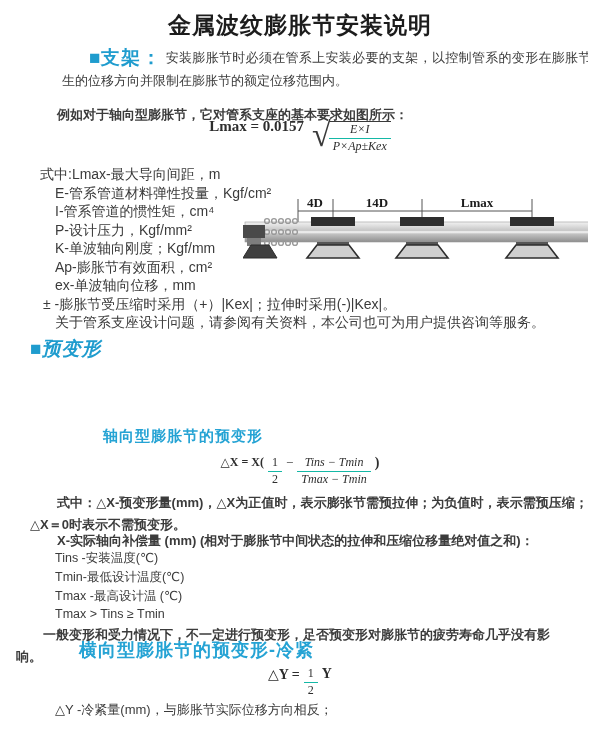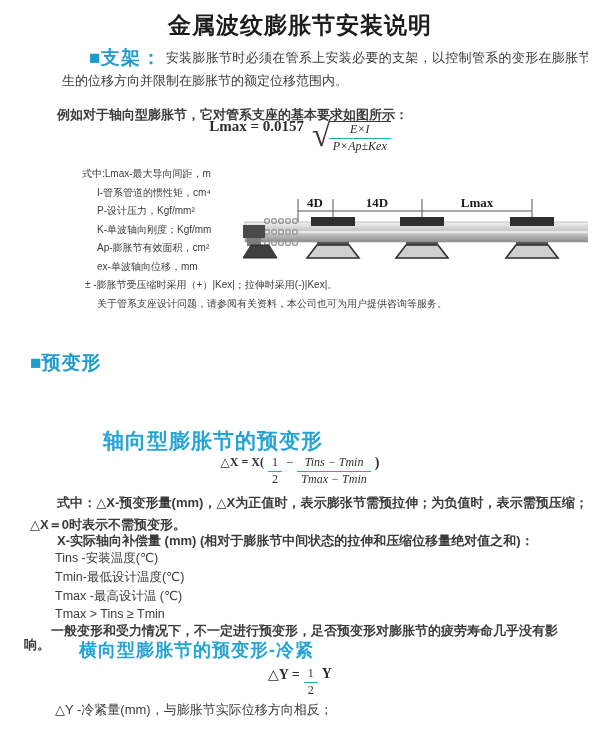--- a/index.html
+++ b/index.html
@@ -30,21 +30,21 @@
   .frac { display:inline-flex; flex-direction:column; text-align:center;
           font-size:12px; line-height:1.3; margin:0 4px; }
   .frac .num { border-bottom:1px solid #14b8a6; padding:0 4px; }
   .frac .den { padding:0 4px; }
   .it { font-style:italic; }
   .root { display:inline-flex; align-items:center; margin-left:8px; }
   .radical { font-size:34px; font-weight:normal; line-height:0.9; color:#3a3a3a;
              margin-right:-2px; transform:translateY(-3px); }
   .sqrt-frac { border-top:1px solid #3a3a3a; margin:0; }
 
-  .varline { line-height:18.5px; font-size:10px; white-space:nowrap;margin-left:42px; }
+  .varline { line-height:18.5px; font-size:14px; white-space:nowrap; }
   .tempsline { line-height:18.8px; font-size:12.5px; white-space:nowrap; }
 </style>
 </head>
 <body>
 
 <div class="page">
 
   <div class="abs title">金属波纹膨胀节安装说明</div>
 
   <div class="abs para" style="top:46px;left:30px;width:556px;text-indent:27px;margin-left:32px;">
@@ -60,20 +60,21 @@
       <span class="radical">√</span>
       <span class="frac sqrt-frac">
         <span class="num it">E×I</span>
         <span class="den it">P×Ap±Kex</span>
       </span>
     </span>
   </div>
 
   <div class="abs" style="top:165px;left:40px;">
     <div class="varline">式中:Lmax-最大导向间距，m</div>
+    <div class="varline" style="padding-left:15px;">E-管系管道材料弹性投量，Kgf/cm²</div>
     <div class="varline" style="padding-left:15px;">I-管系管道的惯性矩，cm⁴</div>
     <div class="varline" style="padding-left:15px;">P-设计压力，Kgf/mm²</div>
     <div class="varline" style="padding-left:15px;">K-单波轴向刚度；Kgf/mm</div>
     <div class="varline" style="padding-left:15px;">Ap-膨胀节有效面积，cm²</div>
     <div class="varline" style="padding-left:15px;">ex-单波轴向位移，mm</div>
     <div class="varline" style="padding-left:3px;">± -膨胀节受压缩时采用（+）|Kex|；拉伸时采用(-)|Kex|。</div>
     <div class="varline" style="padding-left:15px;">关于管系支座设计问题，请参阅有关资料，本公司也可为用户提供咨询等服务。</div>
   </div>
 
   <svg class="abs" style="top:192px;left:243px;" width="356" height="96" viewBox="0 0 356 96">
@@ -138,26 +139,26 @@
         <polygon points="153,66 205,66 195,53 163,53" fill="#cfcfcf" stroke="#2e2e2e" stroke-width="1.6"></polygon>
       </g>
       <g>
         <rect x="267" y="25" width="44" height="9" fill="#2e2e2e"></rect>
         <rect x="273" y="50" width="32" height="5" fill="#555555"></rect>
         <polygon points="263,66 315,66 305,53 273,53" fill="#cfcfcf" stroke="#2e2e2e" stroke-width="1.6"></polygon>
       </g>
     </g>
   </svg>
 
-  <div class="abs" style="top:350px;left:30px;">
+  <div class="abs" style="top:336px;left:30px;font-style:italic;">
     <span class="sec-marker">■</span><span class="sec-head">预变形</span>
   </div>
 
 
-  <div class="abs sub-head" style="top:427px;left:59px;font-size:21px;padding-left:44px;">轴向型膨胀节的预变形</div>
+  <div class="abs sub-head" style="top:427px;left:59px;font-size:15px;padding-left:44px;">轴向型膨胀节的预变形</div>
 
   <div class="abs formula-row" style="top:455px;height:34px;">
     <span class="f-bold" style="font-size:12px;">△X = X(</span>
     <span class="frac">
       <span class="num">1</span>
       <span class="den">2</span>
     </span>
     <span>−</span>
     <span class="frac">
       <span class="num it">Tins − Tmin</span>
@@ -170,21 +171,21 @@
 
   <div class="abs indent" style="top:531px;left:30px;width:558px;line-height:19px;">X-实际轴向补偿量 (mm) (相对于膨胀节中间状态的拉伸和压缩位移量绝对值之和)：</div>
 
   <div class="abs" style="top:549px;left:55px;">
     <div class="tempsline">Tins -安装温度(℃)</div>
     <div class="tempsline">Tmin-最低设计温度(℃)</div>
     <div class="tempsline">Tmax -最高设计温 (℃)</div>
     <div class="tempsline">Tmax &gt; Tins ≥ Tmin</div>
   </div>
 
-  <div class="abs indent" style="top:624px;left:24px;width:558px;line-height:14px;">一般变形和受力情况下，不一定进行预变形，足否预变形对膨胀节的疲劳寿命几乎没有影响。</div>
+  <div class="abs indent" style="top:624px;left:16px;width:558px;line-height:22px;">一般变形和受力情况下，不一定进行预变形，足否预变形对膨胀节的疲劳寿命几乎没有影响。</div>
 
   <div class="abs sub-head" style="top:638px;left:35px;font-size:18px;margin-left:44px;">横向型膨胀节的预变形-冷紧</div>
 
   <div class="abs formula-row" style="top:666px;height:30px;">
     <span class="f-bold" style="font-size:14px;">△Y =</span>
     <span class="frac">
       <span class="num">1</span>
       <span class="den">2</span>
     </span>
     <span class="f-bold" style="font-size:14px;">Y</span>

